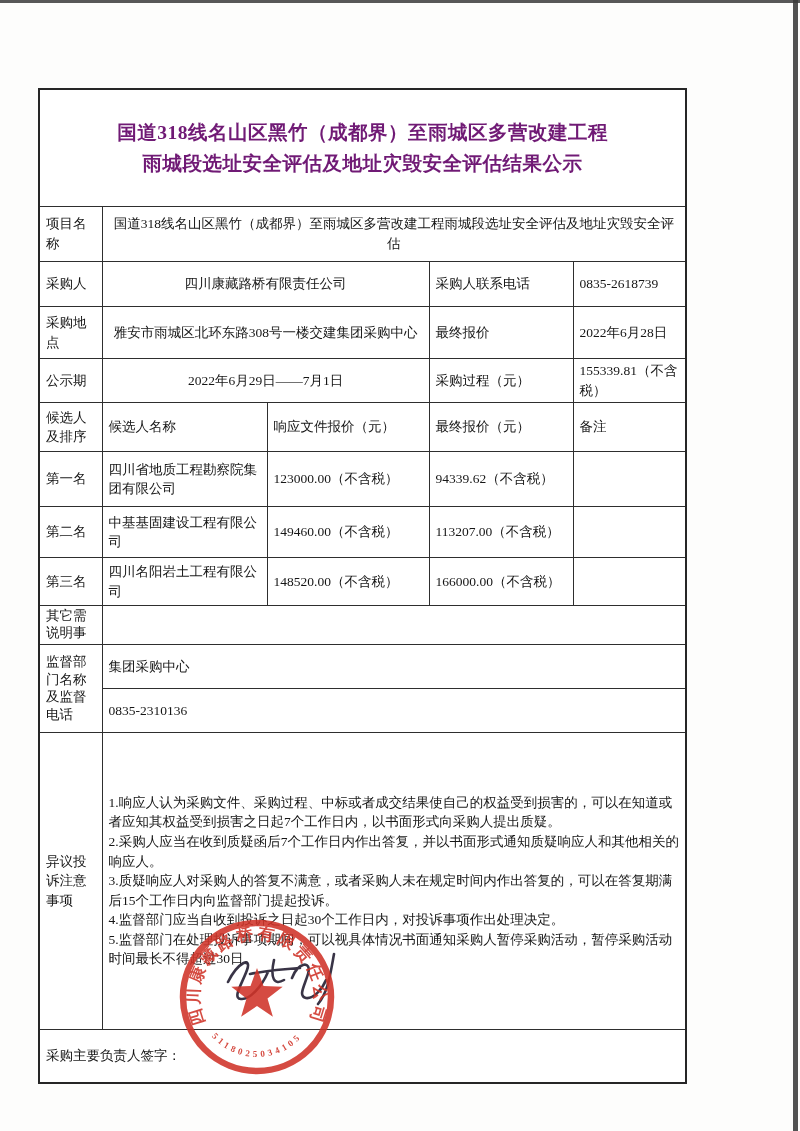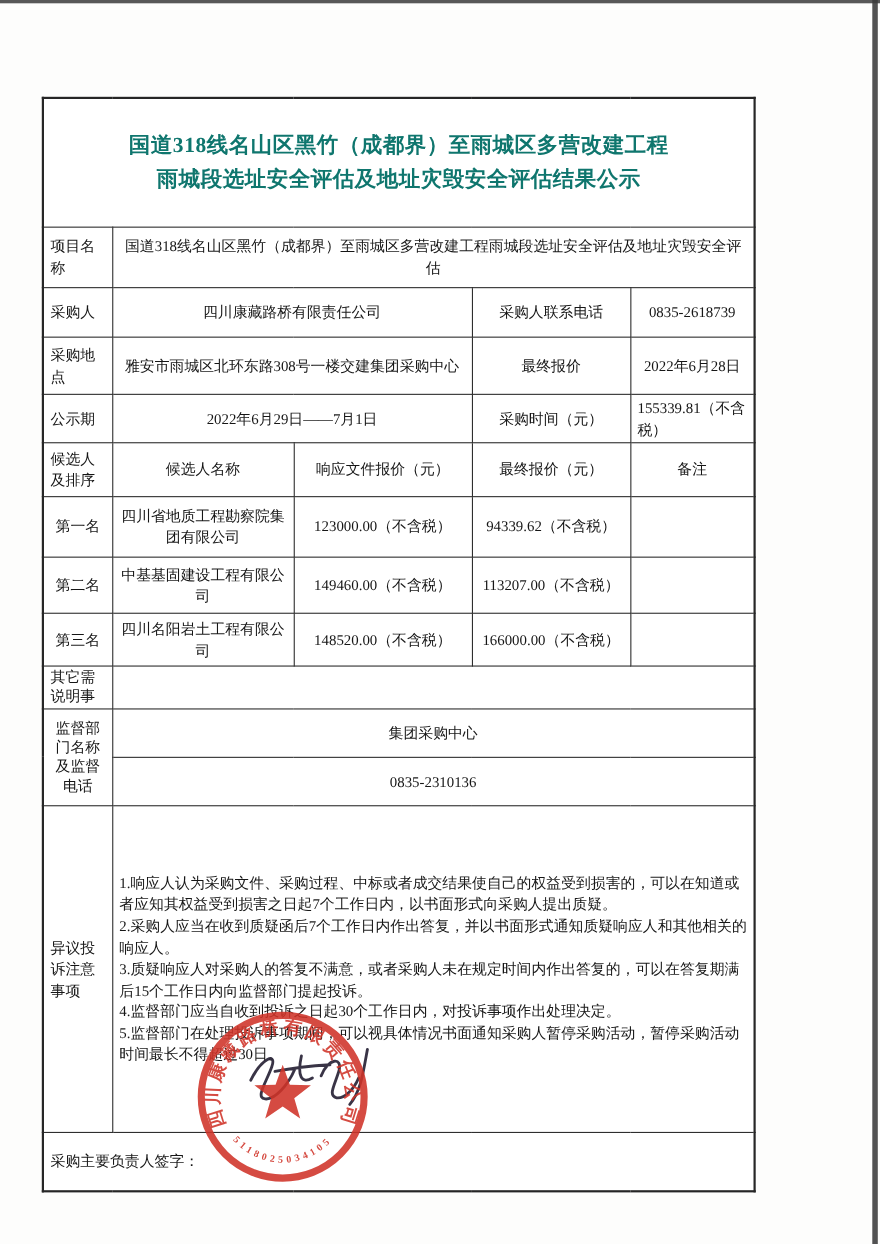--- a/index.html
+++ b/index.html
@@ -21,24 +21,24 @@
   .doc-table td{
     border:1.5px solid #2e2e2e;
     vertical-align:middle;
     font-size:13.5px;line-height:1.45;
     padding:2px 6px;
     word-break:break-all;
     color:#161616;
   }
   .doc-table{border:2.5px solid #262626;}
   .prelines{white-space:pre-line;}
-  .c{text-align:center;}
+  .c{text-align:left;}
   .l{text-align:center;}
   .title-cell{text-align:center;padding:8px 10px;}
-  .title-line{font-weight:bold;font-size:19.5px;line-height:31px;letter-spacing:.5px;color:#0f766e;}
+  .title-line{font-weight:bold;font-size:19.5px;line-height:31px;letter-spacing:.5px;color:#701a75;}
   .label-cell{padding:2px 4px;margin-top:12px;}
   .num{font-size:12.5px;}
   .limit-val{font-size:12px;line-height:1.35;text-align:left;}
   .objection-text{white-space:pre-line;font-size:13.6px;line-height:1.62;padding:4px 10px;text-align:left;margin-left:12px;}
   .sig-cell{font-size:14px;padding-left:6px;}
 
   .stamp-svg{position:absolute;left:176px;top:916px;width:162px;height:162px;opacity:.88;pointer-events:none;}
   .signature-svg{position:absolute;left:214px;top:944px;width:150px;height:66px;opacity:.9;pointer-events:none;}
   .stamp-arc-text{font-family:"Liberation Serif","DejaVu Serif",serif;font-weight:bold;}
 </style>
@@ -82,21 +82,21 @@
     <td class="label-cell prelines" style="height:47px">采购地
 点</td>
     <td colspan="2" class="l">雅安市雨城区北环东路308号一楼交建集团采购中心</td>
     <td class="c">最终报价</td>
     <td class="c num">2022年6月28日</td>
   </tr>
 
   <tr>
     <td class="label-cell" style="height:36px"><span>公示期</span></td>
     <td colspan="2" class="l">2022年6月29日——7月1日</td>
-    <td class="c">采购时间（元）</td>
+    <td class="c">采购过程（元）</td>
     <td class="limit-val">155339.81（不含税）</td>
   </tr>
 
   <tr>
     <td class="label-cell prelines" style="height:44px">候选人
 及排序</td>
     <td class="c">候选人名称</td>
     <td class="c">响应文件报价（元）</td>
     <td class="c">最终报价（元）</td>
     <td class="c">备注</td>

